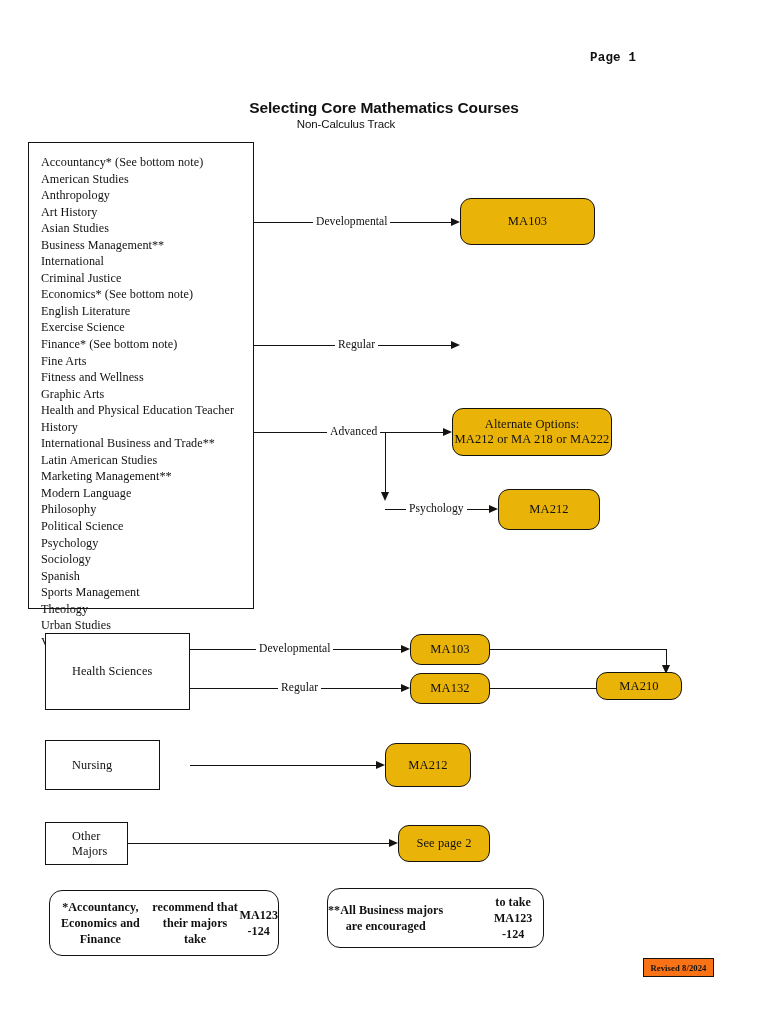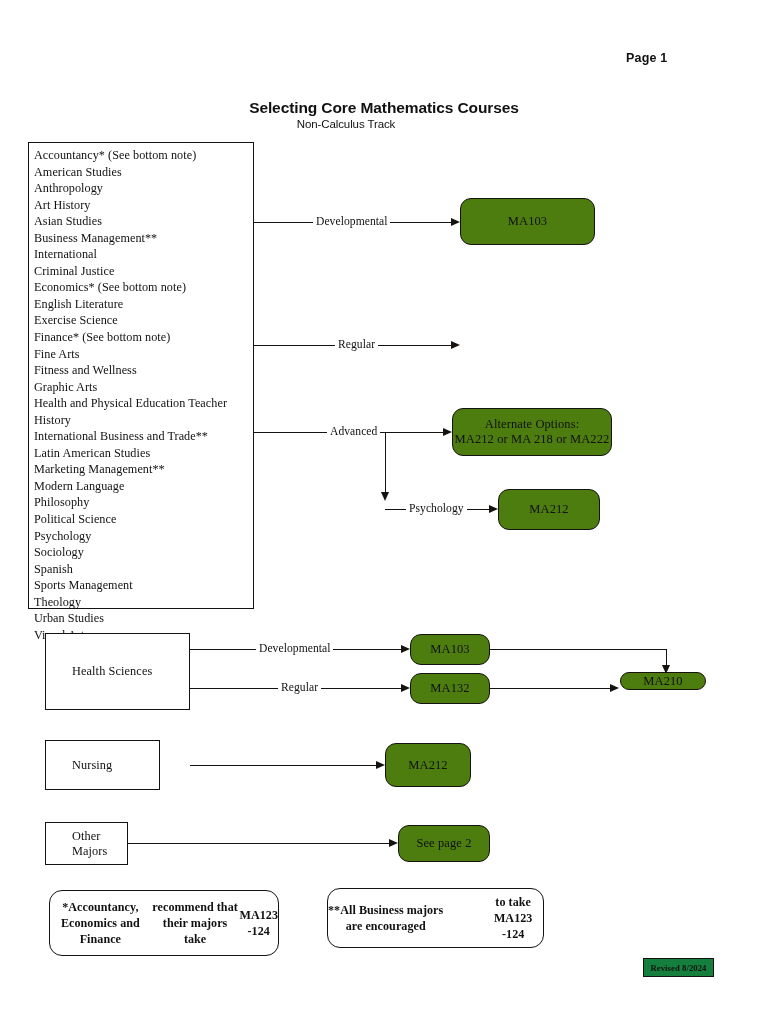--- a/index.html
+++ b/index.html
@@ -20,22 +20,22 @@
     position: absolute;
     inset: 0;
     width: 768px;
     height: 1024px;
   }
 
   
   .page-number {
     position: absolute;
     top: 51px;
-    left: 626px;
-    font-family: Liberation Sans, sans-serif;
+    left: 590px;
+    font-family: Liberation Mono, monospace;
     font-weight: bold;
     font-size: 12.5px;
     letter-spacing: 0.2px;
   }
   .doc-title {
     position: absolute;
     top: 99px;
     left: 0;
     width: 768px;
     text-align: center;
@@ -59,21 +59,21 @@
   .rect-box {
     position: absolute;
     border: 1.3px solid #15120f;
     background: #ffffff;
     box-sizing: border-box;
   }
   .round-box {
     position: absolute;
     border: 1.4px solid #15120f;
     border-radius: 11px;
-    background: #4d7c0f;
+    background: #eab308;
     box-sizing: border-box;
     display: flex;
     align-items: center;
     justify-content: center;
     text-align: center;
     font-family: "Liberation Serif", serif;
     font-size: 12.5px;
     line-height: 15px;
     letter-spacing: 0.1px;
   }
@@ -82,21 +82,21 @@
   
   #majors-box {
     left: 28px;
     top: 142px;
     width: 226px;
     height: 467px;
     padding: 4px 0 0 5px;
   }
   #majors-box ul {
     list-style: none;
-    margin: 0;
+    margin: 7px;
     padding: 0;
   }
   #majors-box li {
     font-family: "Liberation Serif", serif;
     font-size: 12.2px;
     line-height: 16.55px;
     white-space: nowrap;
     letter-spacing: 0.05px;
   }
 
@@ -166,21 +166,21 @@
   .note-box .line { display: block; }
 
   
   #revision-stamp {
     position: absolute;
     left: 643px;
     top: 958px;
     width: 71px;
     height: 19px;
     border: 1.2px solid #15120f;
-    background: #15803d;
+    background: #f97316;
     box-sizing: border-box;
     display: flex;
     align-items: center;
     justify-content: center;
     font-family: "Liberation Serif", serif;
     font-weight: bold;
     font-size: 8.6px;
     letter-spacing: 0.1px;
   }
 </style>
@@ -282,21 +282,21 @@
     <span class="line">MA132</span>
   </div>
 
   <div class="hline" style="left:490px; top:649px; width:177px;"></div>
   <div class="vline" style="left:666px; top:649px; height:18px;"></div>
   <div class="arrow-down" style="left:661.5px; top:665px;"></div>
 
   <div class="hline" style="left:490px; top:688px; width:122px;"></div>
   <div class="arrow-right" style="left:610px; top:683.5px;"></div>
 
-  <div class="round-box" style="left:620px; top:672px; width:86px; height:18px;">
+  <div class="round-box" style="left:596px; top:672px; width:86px; height:28px;">
     <span class="line">MA210</span>
   </div>
 
   <div class="rect-box left-label" style="left:45px; top:740px; width:115px; height:50px;">
     <span>Nursing</span>
   </div>
   <div class="hline" style="left:190px; top:765px; width:188px;"></div>
   <div class="arrow-right" style="left:376px; top:760.5px;"></div>
 
   <div class="round-box" style="left:385px; top:743px; width:86px; height:44px;">

